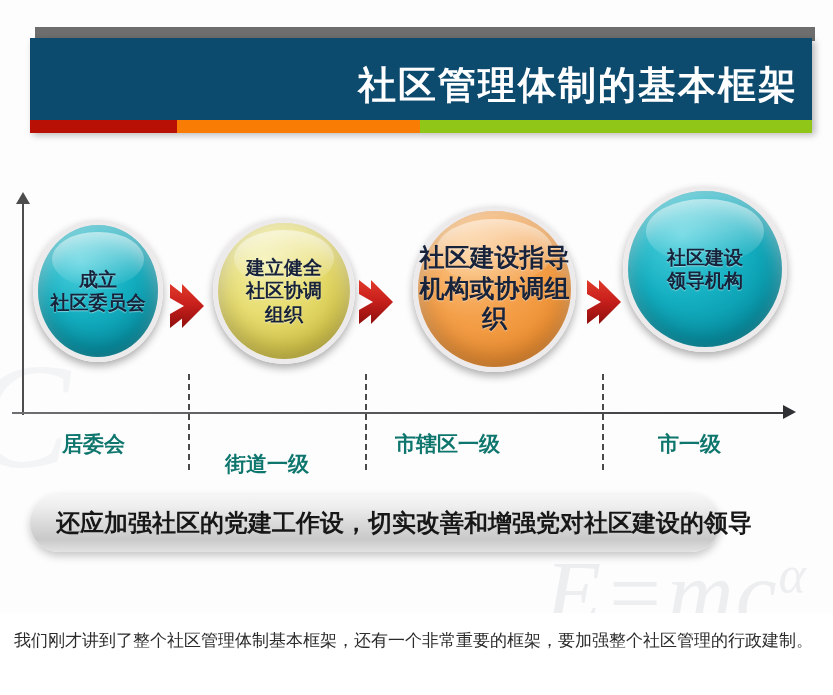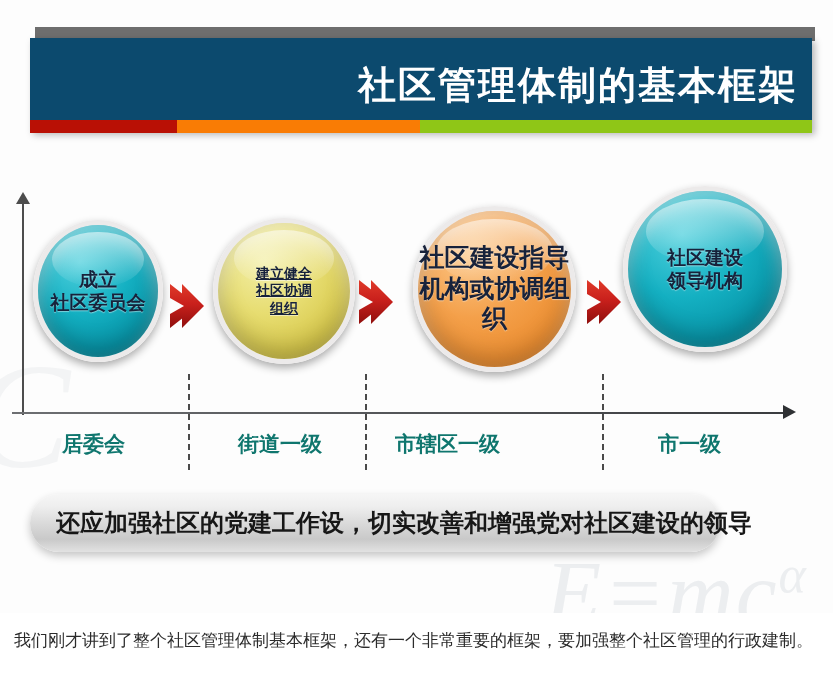--- a/index.html
+++ b/index.html
@@ -190,21 +190,21 @@
   #node-1 {
     left: 33px;  top: 220px;  width: 130px; height: 142px;
     background: radial-gradient(circle at 35% 28%, #4fd0dd 0%, #14b0c2 42%, #0895a8 72%, #077f90 100%);
   }
   #node-1 .label { font-size: 19px; }
 
   #node-2 {
     left: 213px; top: 218px; width: 142px; height: 146px;
     background: radial-gradient(circle at 35% 28%, #f3efa8 0%, #e7dd71 40%, #d7c84c 72%, #c0ae36 100%);
   }
-  #node-2 .label { font-size: 14px; text-decoration: underline; }
+  #node-2 .label { font-size: 19px; }
 
   #node-3 {
     left: 413px; top: 206px; width: 163px; height: 166px;
     background: radial-gradient(circle at 35% 28%, #fcc98c 0%, #f8a council 1%, #f4a04a 42%, #ec8e31 74%, #dd7c1e 100%);
     background: radial-gradient(circle at 35% 28%, #fcc98c 0%, #f4a04a 42%, #ec8e31 74%, #dd7c1e 100%);
   }
   #node-3 .label { font-size: 25px; }
 
   #node-4 {
     left: 623px; top: 186px; width: 164px; height: 166px;
@@ -365,21 +365,21 @@
           <stop offset="45%" stop-color="#c9201c"></stop>
           <stop offset="100%" stop-color="#8f0f0d"></stop>
         </linearGradient>
       </defs>
       <polygon points="2,2 30,24 2,46 2,32 16,24 2,16" fill="url(#cg3)"></polygon>
       <polygon points="14,2 36,24 14,46 14,34 26,24 14,14" fill="url(#cg3)"></polygon>
     </svg>
   </div>
 
   <div class="tier-label" style="left:62px;">居委会</div>
-  <div class="tier-label" style="left:238px;">街道一级</div>
+  <div class="tier-label" style="left:225px;margin-top:20px;">街道一级</div>
   <div class="tier-label" style="left:395px;">市辖区一级</div>
   <div class="tier-label" style="left:658px;">市一级</div>
 
   <div class="banner">
     <div class="banner-text">还应加强社区的党建工作设，切实改善和增强党对社区建设的领导</div>
   </div>
 
 </div>
 
 <div id="caption">我们刚才讲到了整个社区管理体制基本框架，还有一个非常重要的框架，要加强整个社区管理的行政建制。</div>

